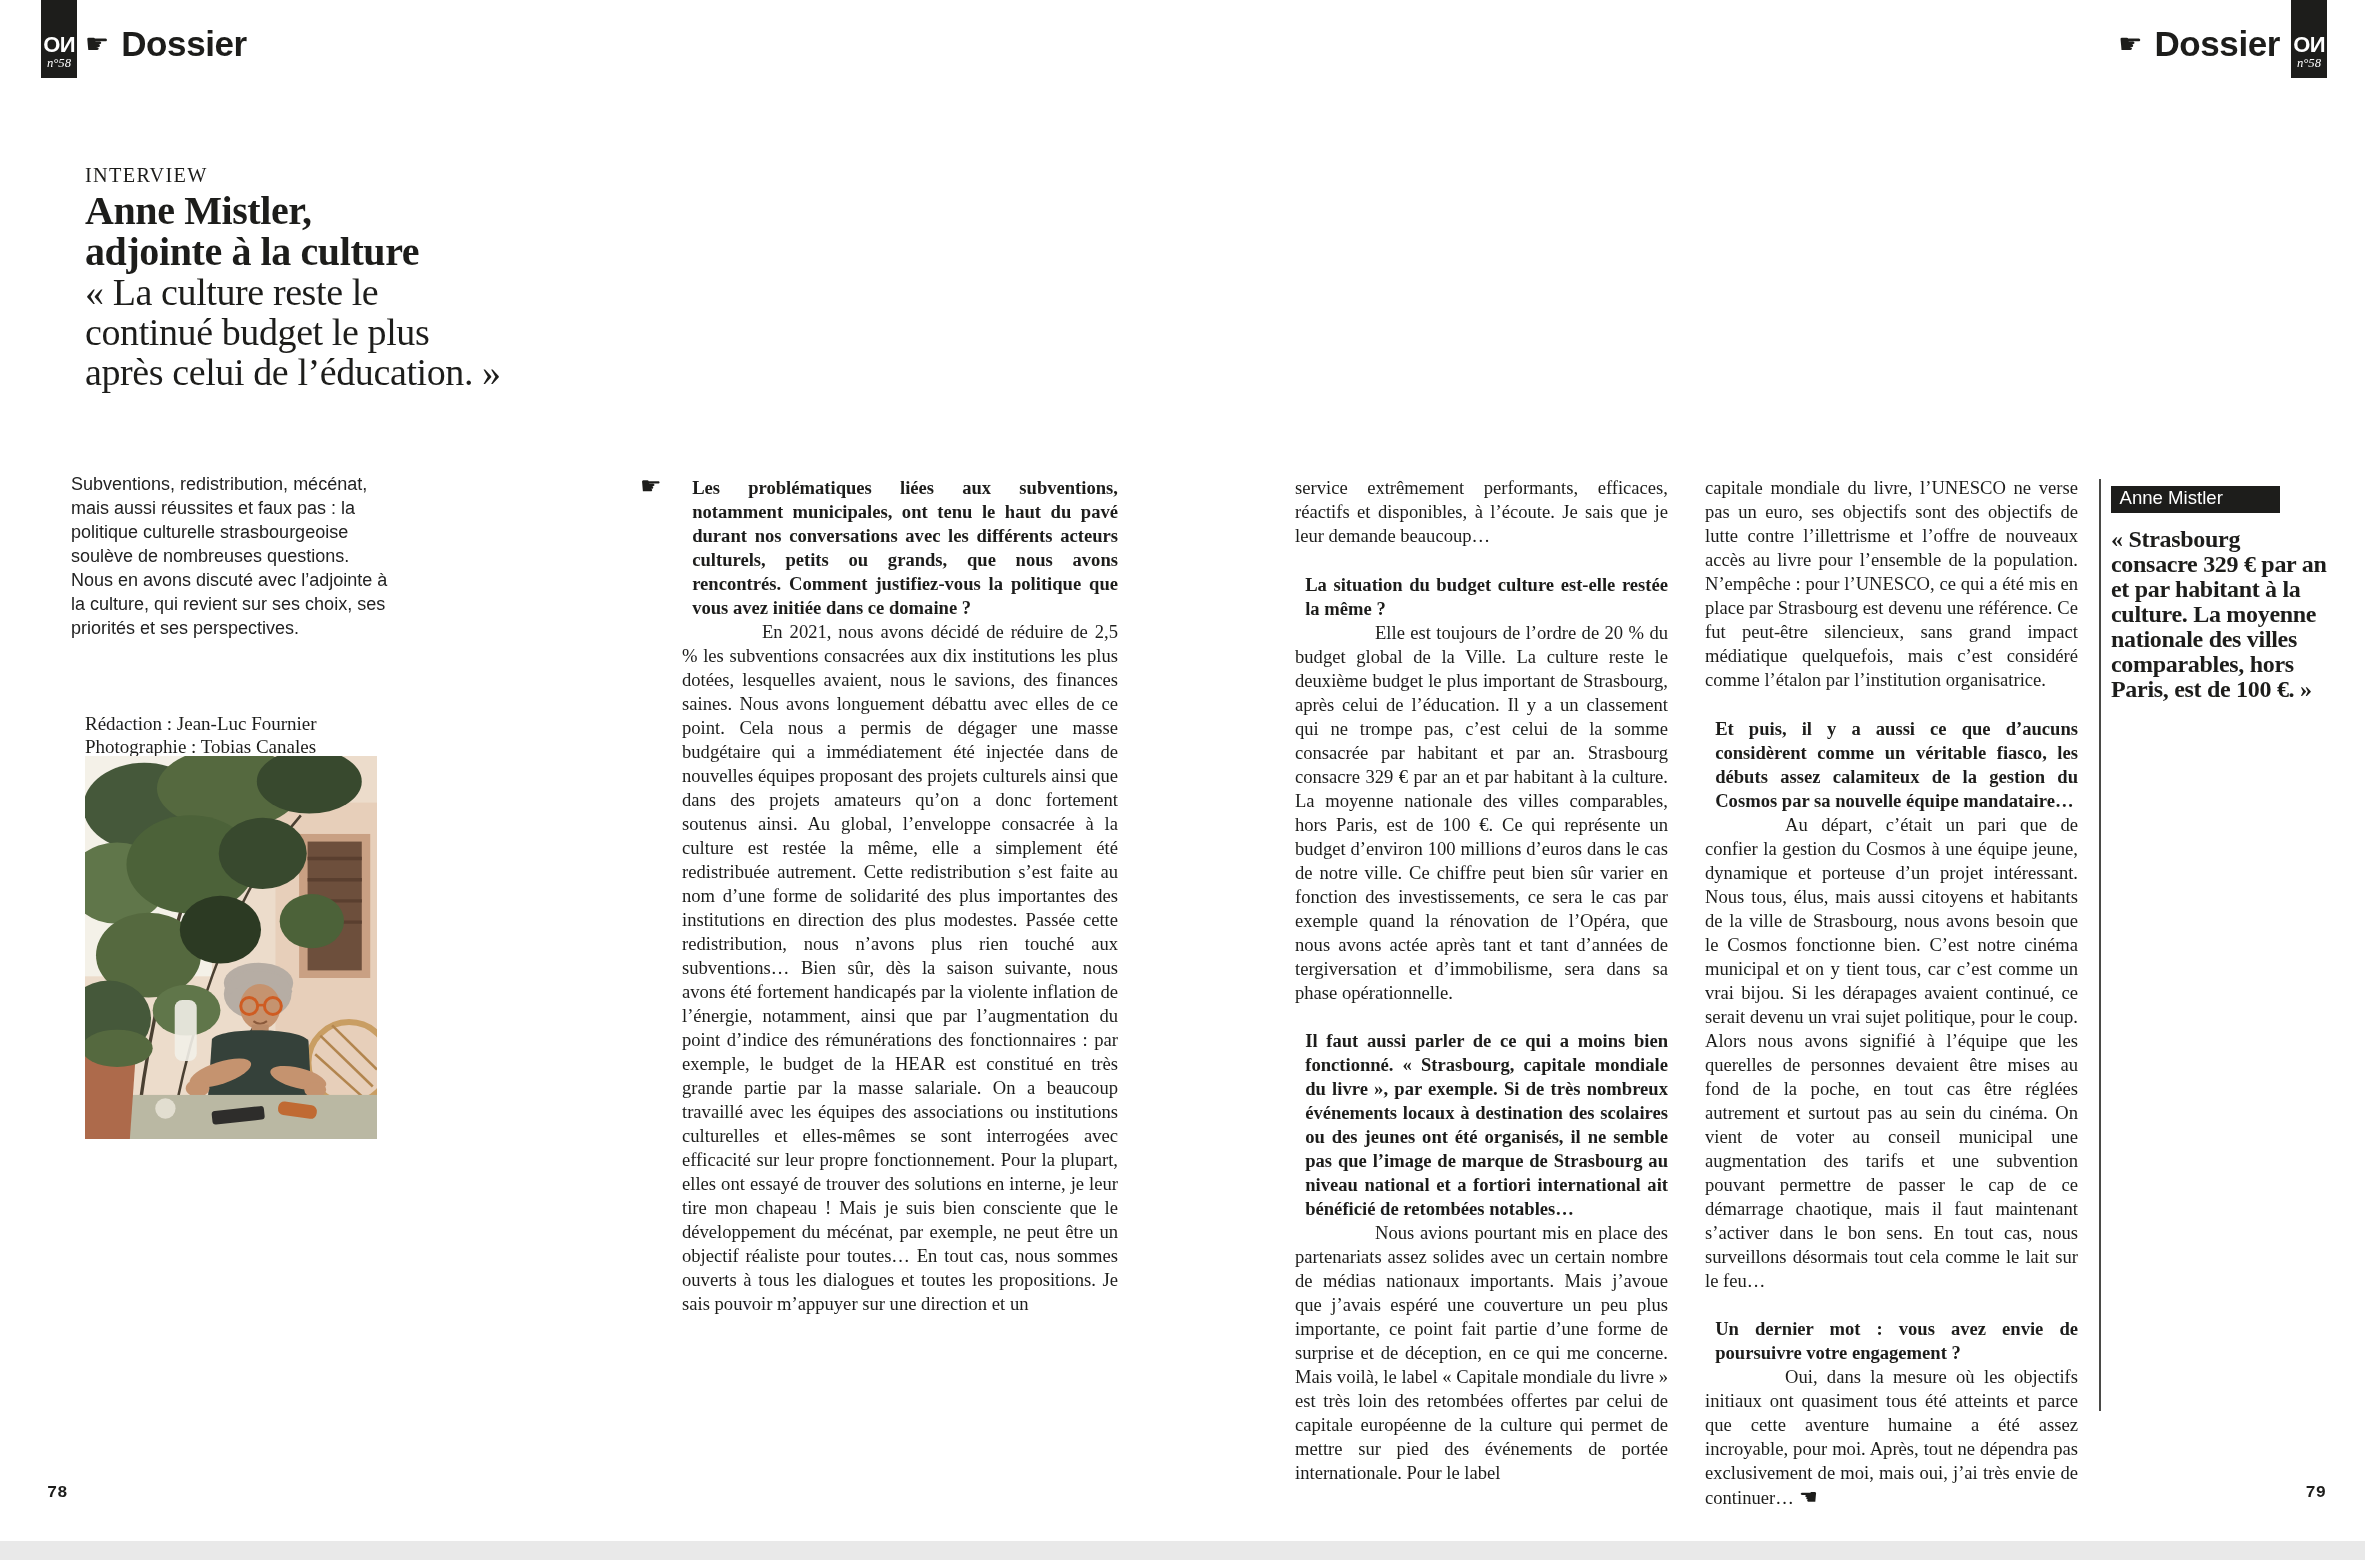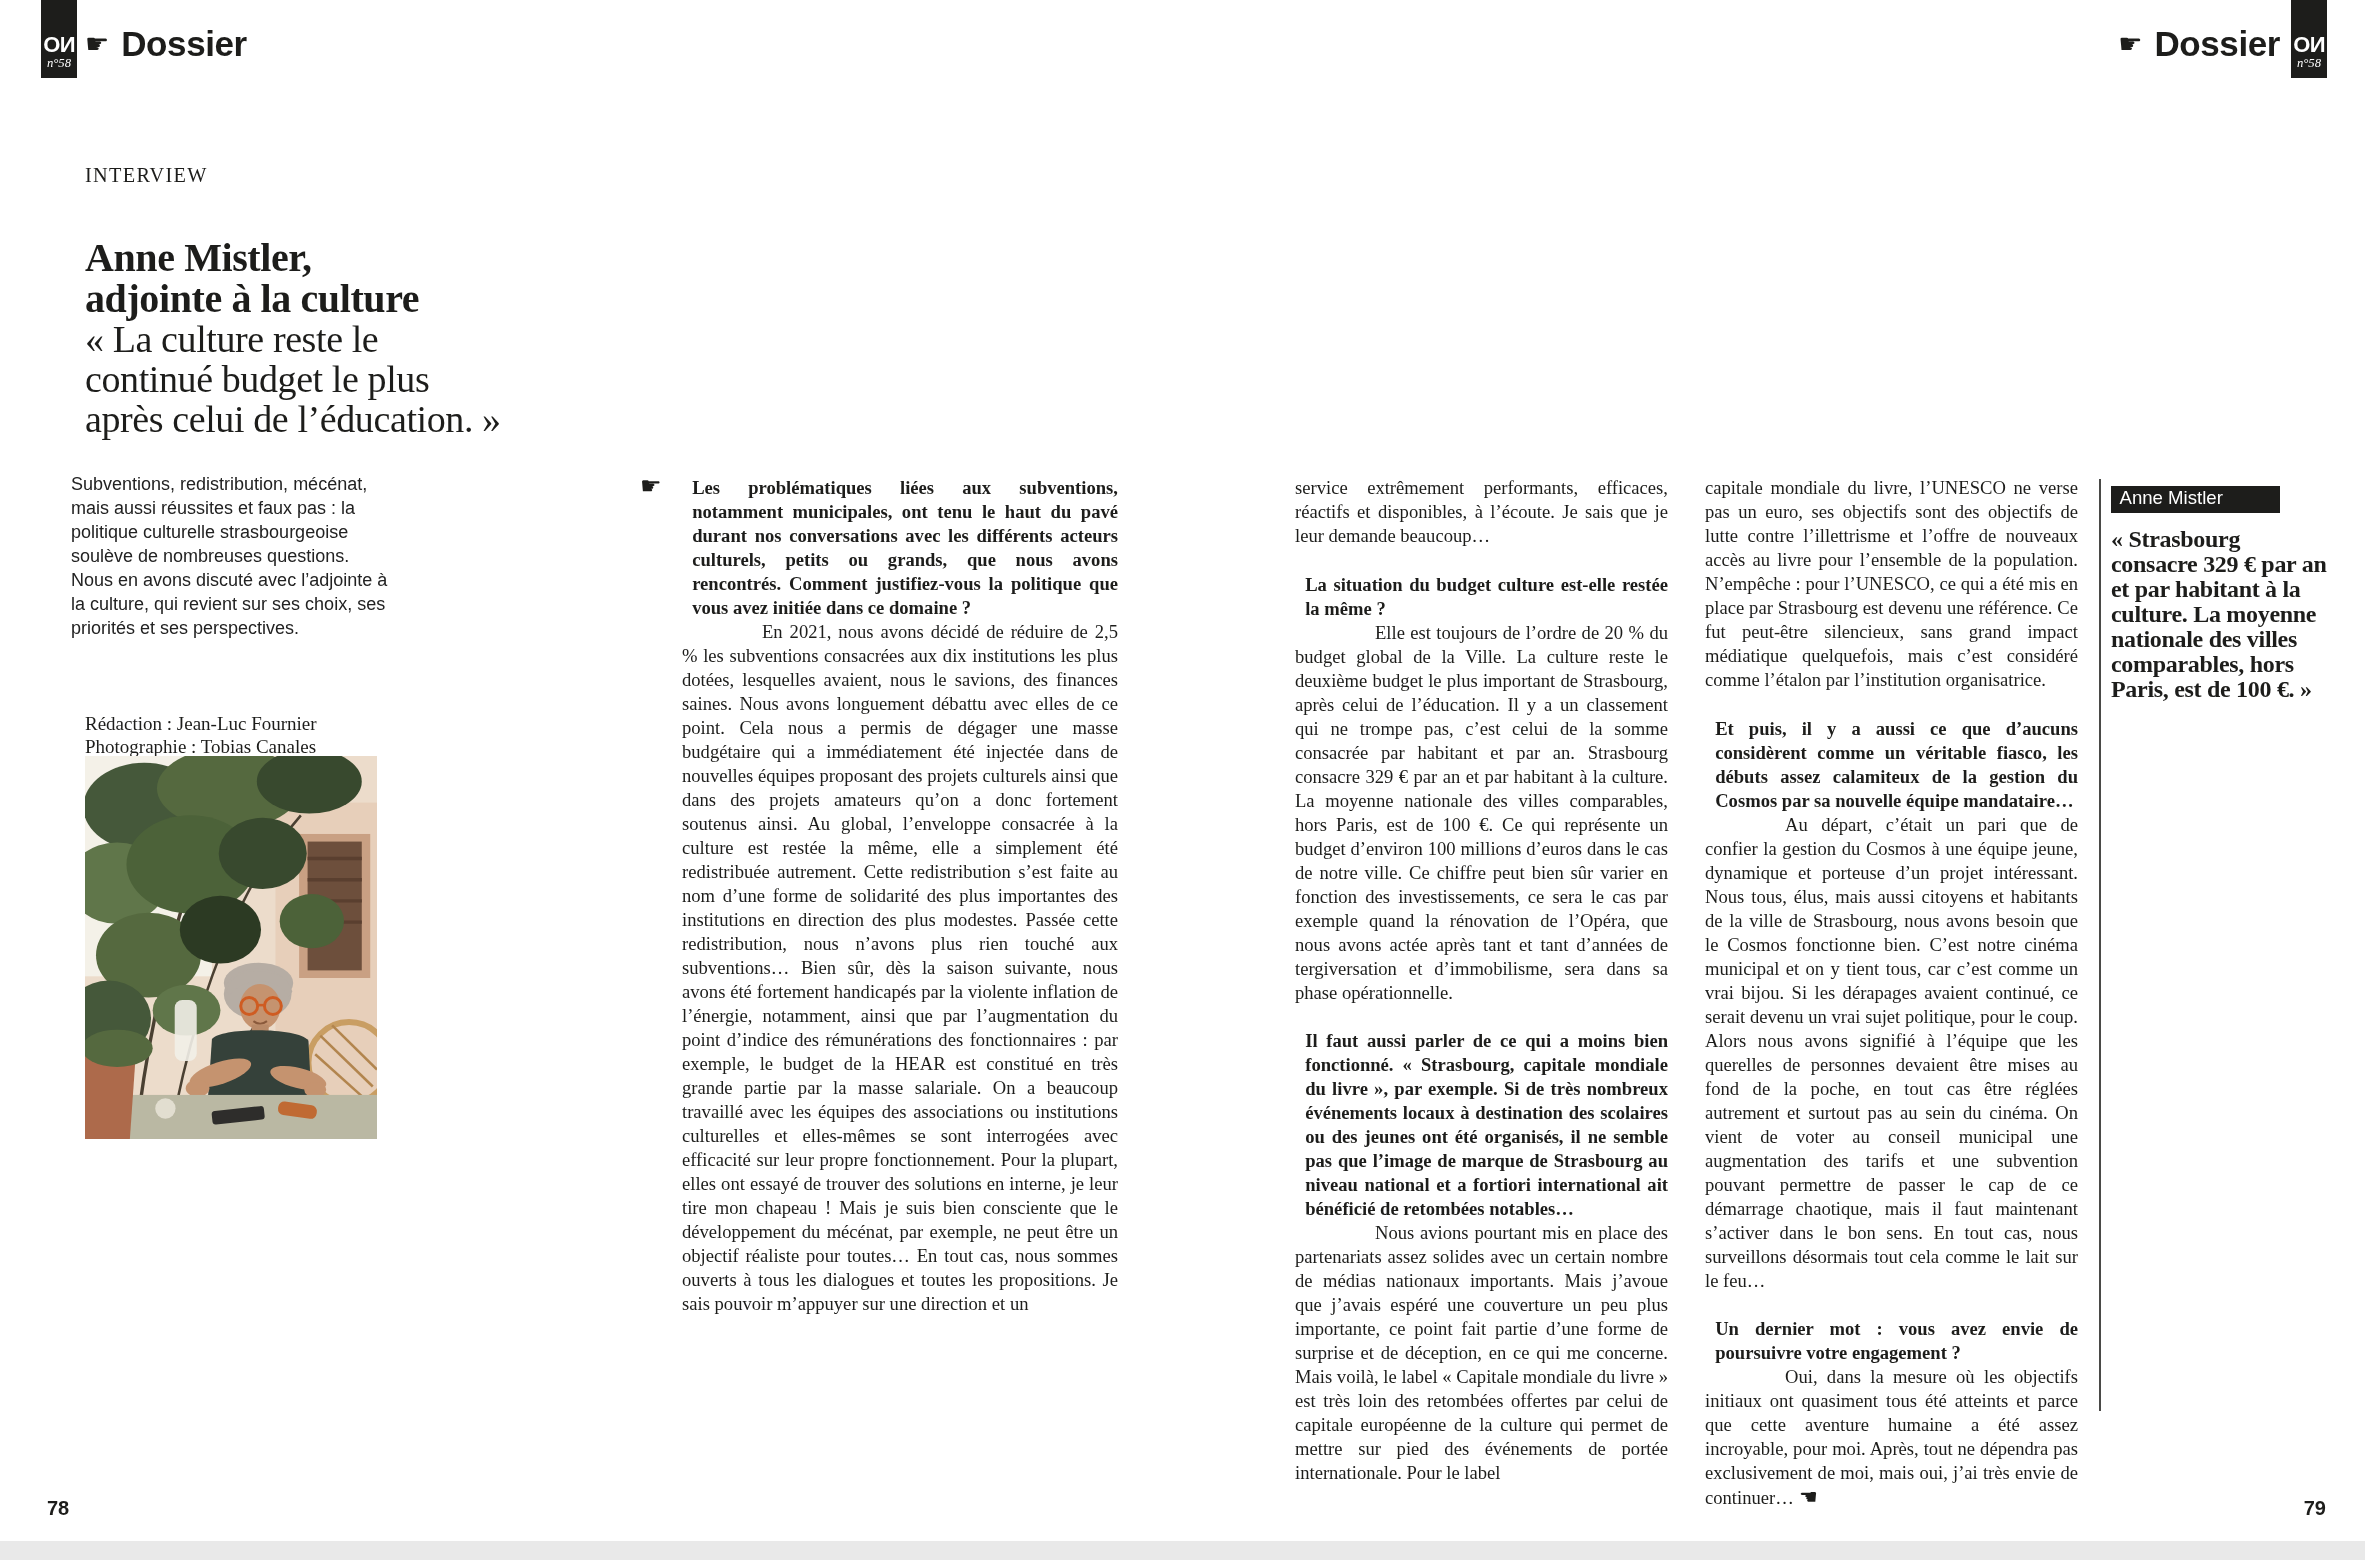--- a/index.html
+++ b/index.html
@@ -16,21 +16,21 @@
   .tab-left{left:41px;} .tab-right{left:2291px;}
   .tab .logo{font-family:"Liberation Sans",sans-serif;font-weight:700;font-size:22px;line-height:20.3px;letter-spacing:-0.8px;}
   .tab .issue{font-family:"Liberation Serif",serif;font-style:italic;font-size:12.7px;line-height:17px;}
   .hd{position:absolute;top:24px;display:flex;align-items:center;gap:12px;font-family:"Liberation Sans",sans-serif;}
   .hd-left{left:85px;} .hd-right{right:86px;}
   .hd .hand{font-size:27px;line-height:27px;}
   .hd .section{font-weight:700;font-size:35px;letter-spacing:-0.4px;}
 
   
   .kicker{position:absolute;left:85px;top:164px;font-size:20.3px;letter-spacing:1.3px;}
-  .headline{position:absolute;left:85px;top:190px;width:593px;margin-top:47px;}
+  .headline{position:absolute;left:85px;top:190px;width:593px;}
   .hl-b{font-weight:700;font-size:40px;line-height:41px;letter-spacing:-0.4px;}
   .hl-q{font-weight:400;font-size:38px;line-height:40px;letter-spacing:-0.4px;}
 
   .standfirst{position:absolute;left:71px;top:472px;width:320px;
     font-family:"Liberation Sans",sans-serif;font-size:18px;line-height:24px;color:#222;}
   .credits{position:absolute;left:85px;top:712px;font-size:19px;line-height:23px;font-weight:400;}
 
   .photo{position:absolute;left:85px;top:756px;width:292px;height:383px;}
   .photo svg{display:block;width:100%;height:100%;}
 
@@ -49,21 +49,21 @@
 
   .vrule{position:absolute;left:2099px;top:479px;width:1.7px;height:932px;background:#4a4a48;}
 
   
   .pullquote{position:absolute;left:2111px;top:486px;width:217px;}
   .pq-label{display:inline-block;background:var(--ink);color:#fff;
     font-family:"Liberation Sans",sans-serif;font-weight:400;font-size:18.6px;line-height:18.6px;
     padding:3.4px 10.2px 5.1px 8.5px;min-width:169px;}
   .pq-text{margin-top:14.4px;font-weight:700;font-size:24px;line-height:25px;letter-spacing:-0.3px;}
 
-  .pagenum{position:absolute;top:1483px;font-family:Liberation Sans, sans-serif;font-weight:700;font-size:20px;margin-top:14px;}
+  .pagenum{position:absolute;top:1483px;font-family:Liberation Mono, monospace;font-weight:700;font-size:17px;}
   .pn-left{left:47px;} .pn-right{right:40px;}
   .bottom-rule{position:absolute;left:0;top:1557px;width:2366px;height:2.5px;background:var(--ink);}
 </style>
 </head>
 <body>
 
 <div class="spread">
 
   <div class="tab tab-left">
     <div class="logo">OИ</div>

